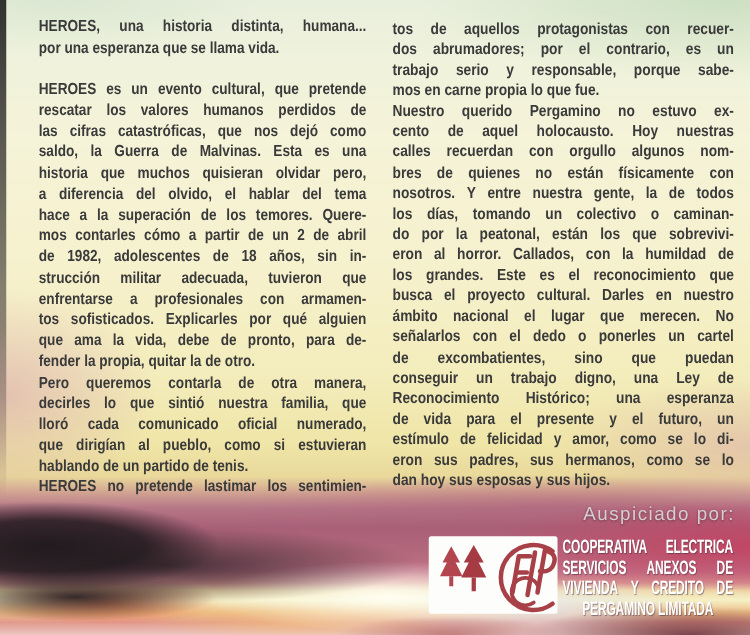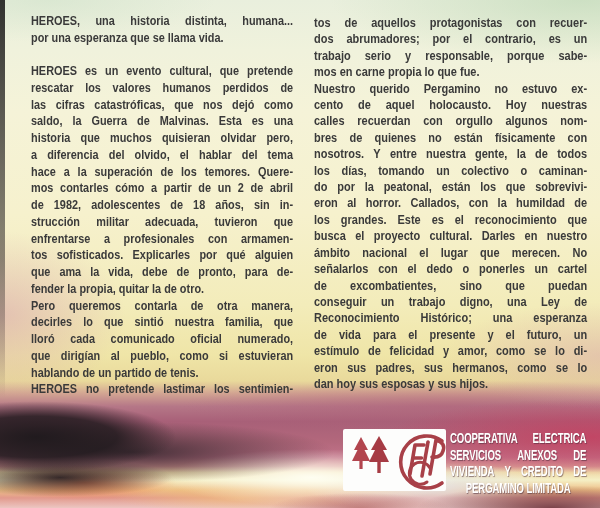--- a/index.html
+++ b/index.html
@@ -429,20 +429,21 @@
         <span>padres,</span>
         <span>sus</span>
         <span>hermanos,</span>
         <span>como</span>
         <span>se</span>
         <span>lo</span>
       </div>
       <div class="line end">dan hoy sus esposas y sus hijos.</div>
     </div>
 
+  <div class="ausp">Auspiciado por:</div>
 
   <div class="logobox">
     <svg class="trees" width="40" height="46" viewBox="0 0 40 46">
       <g fill="#b2454e">
         <path d="M10 1 L17 14 L3 14 Z"></path>
         <path d="M10 7 L19 25 L1 25 Z"></path>
         <rect x="8.4" y="25" width="3.2" height="8"></rect>
         <path d="M28 0 L36 14 L20 14 Z" fill="#a63b44"></path>
         <path d="M28 6 L38 26 L18 26 Z" fill="#a63b44"></path>
         <rect x="26.3" y="26" width="3.4" height="11" fill="#a63b44"></rect>

